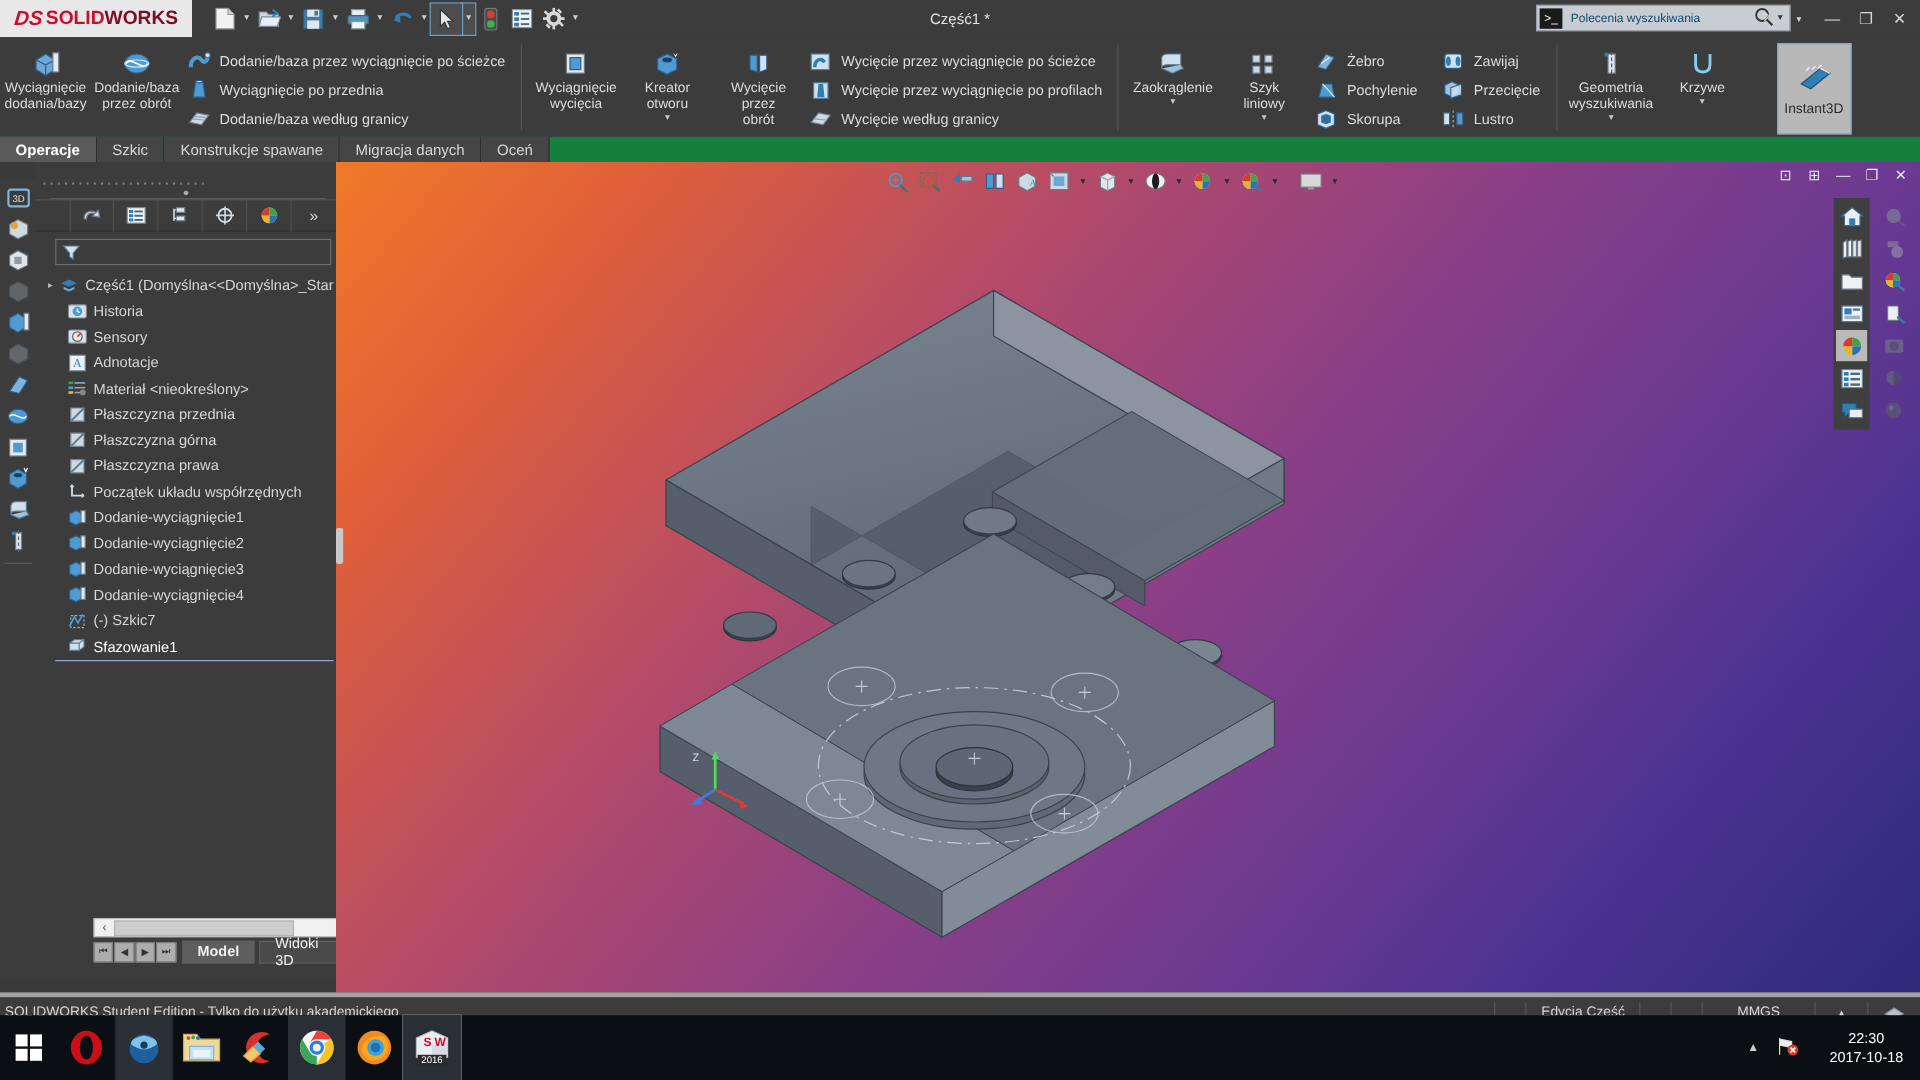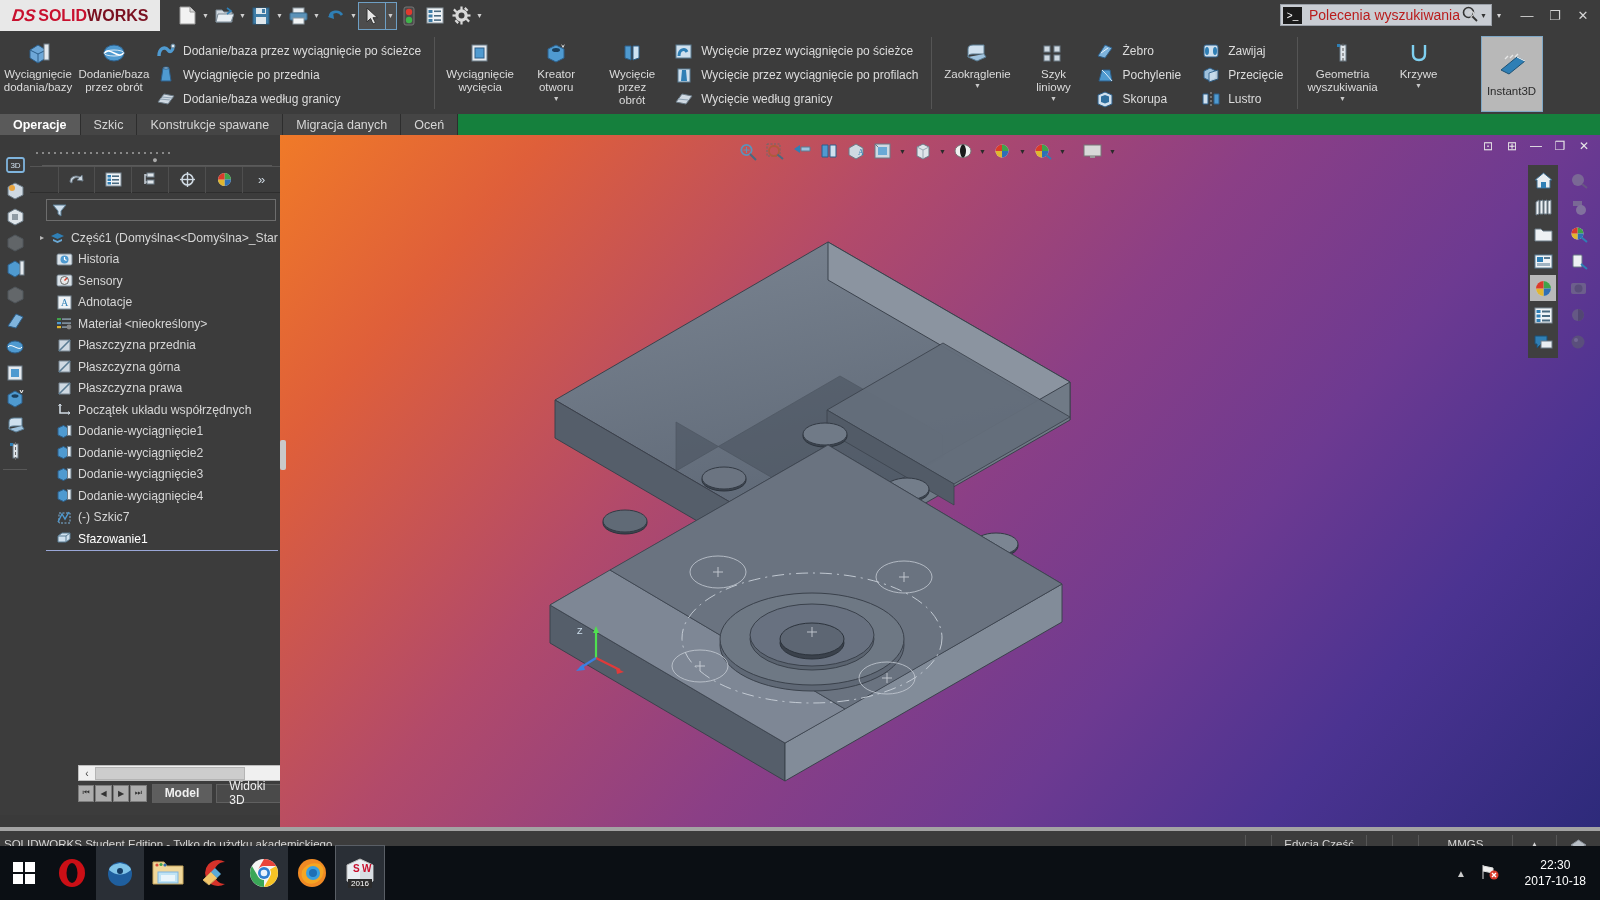--- a/index.html
+++ b/index.html
@@ -39,21 +39,21 @@
   .tb-caret { width:11px; height:26px; display:flex; align-items:center; justify-content:center;
     font-size:7px; color:#cfcfcf; }
   .tb-sel { outline:1px solid #6e9fc4; background:#4d4d4d; }
   .doc-title { position:absolute; left:0; right:0; text-align:center; font-size:12.5px; color:#e2e2e2; pointer-events:none; }
   .search-wrap {
     position:absolute; right:108px; top:4px; width:212px; height:22px;
     background:#c9cdd3; display:flex; align-items:center; border:1px solid #9aa0a8;
   }
   .search-ico { width:19px; height:17px; background:#1b1b1b; color:#fff; font-size:10px;
     display:flex; align-items:center; justify-content:center; margin-left:2px; }
-  .search-txt { flex:1; font-size:14px; color:#b91c1c; padding-left:7px; }
+  .search-txt { flex:1; font-size:10px; color:#0c4a6e; padding-left:7px; }
   .search-mag { font-size:14px; color:#333; padding-right:2px; }
   .search-car { font-size:7px; color:#333; padding-right:4px; }
   .win-ctrls { position:absolute; right:4px; top:0; height:31px; display:flex; align-items:center; gap:2px; }
   .win-ctrls span { width:26px; text-align:center; font-size:13px; color:#d5d5d5; }
 
   
   .ribbon {
     position:absolute; left:0; top:31px; width:1600px; height:83px;
     background:#3c3c3c; display:flex; align-items:flex-start; padding-top:3px;
   }
@@ -246,20 +246,21 @@
               <rect x="14.6" y="12.2" width="2.2" height="4" transform="rotate(-45 15.7 14.2)"></rect>
               <rect x="12.2" y="2.2" width="4" height="2.2" transform="rotate(45 14.2 3.3)"></rect>
               <rect x="2.8" y="14.6" width="4" height="2.2" transform="rotate(45 4.8 15.7)"></rect>
             </g>
             <circle cx="9.5" cy="9.5" r="3" fill="#3c3c3c"></circle>
           </svg>
       </div>
       <div class="tb-caret">▼</div>
     </div>
 
+    <div class="doc-title">Część1 *</div>
 
     <div class="search-wrap">
       <div class="search-ico">&gt;_</div>
       <div class="search-txt">Polecenia wyszukiwania</div>
       <div class="search-mag">
         <svg width="16" height="16" viewBox="0 0 16 16">
             <circle cx="6.5" cy="6.5" r="5" fill="none" stroke="#333" stroke-width="1.6"></circle>
             <line x1="10" y1="10" x2="15" y2="15" stroke="#333" stroke-width="1.8"></line>
           </svg>
       </div>

